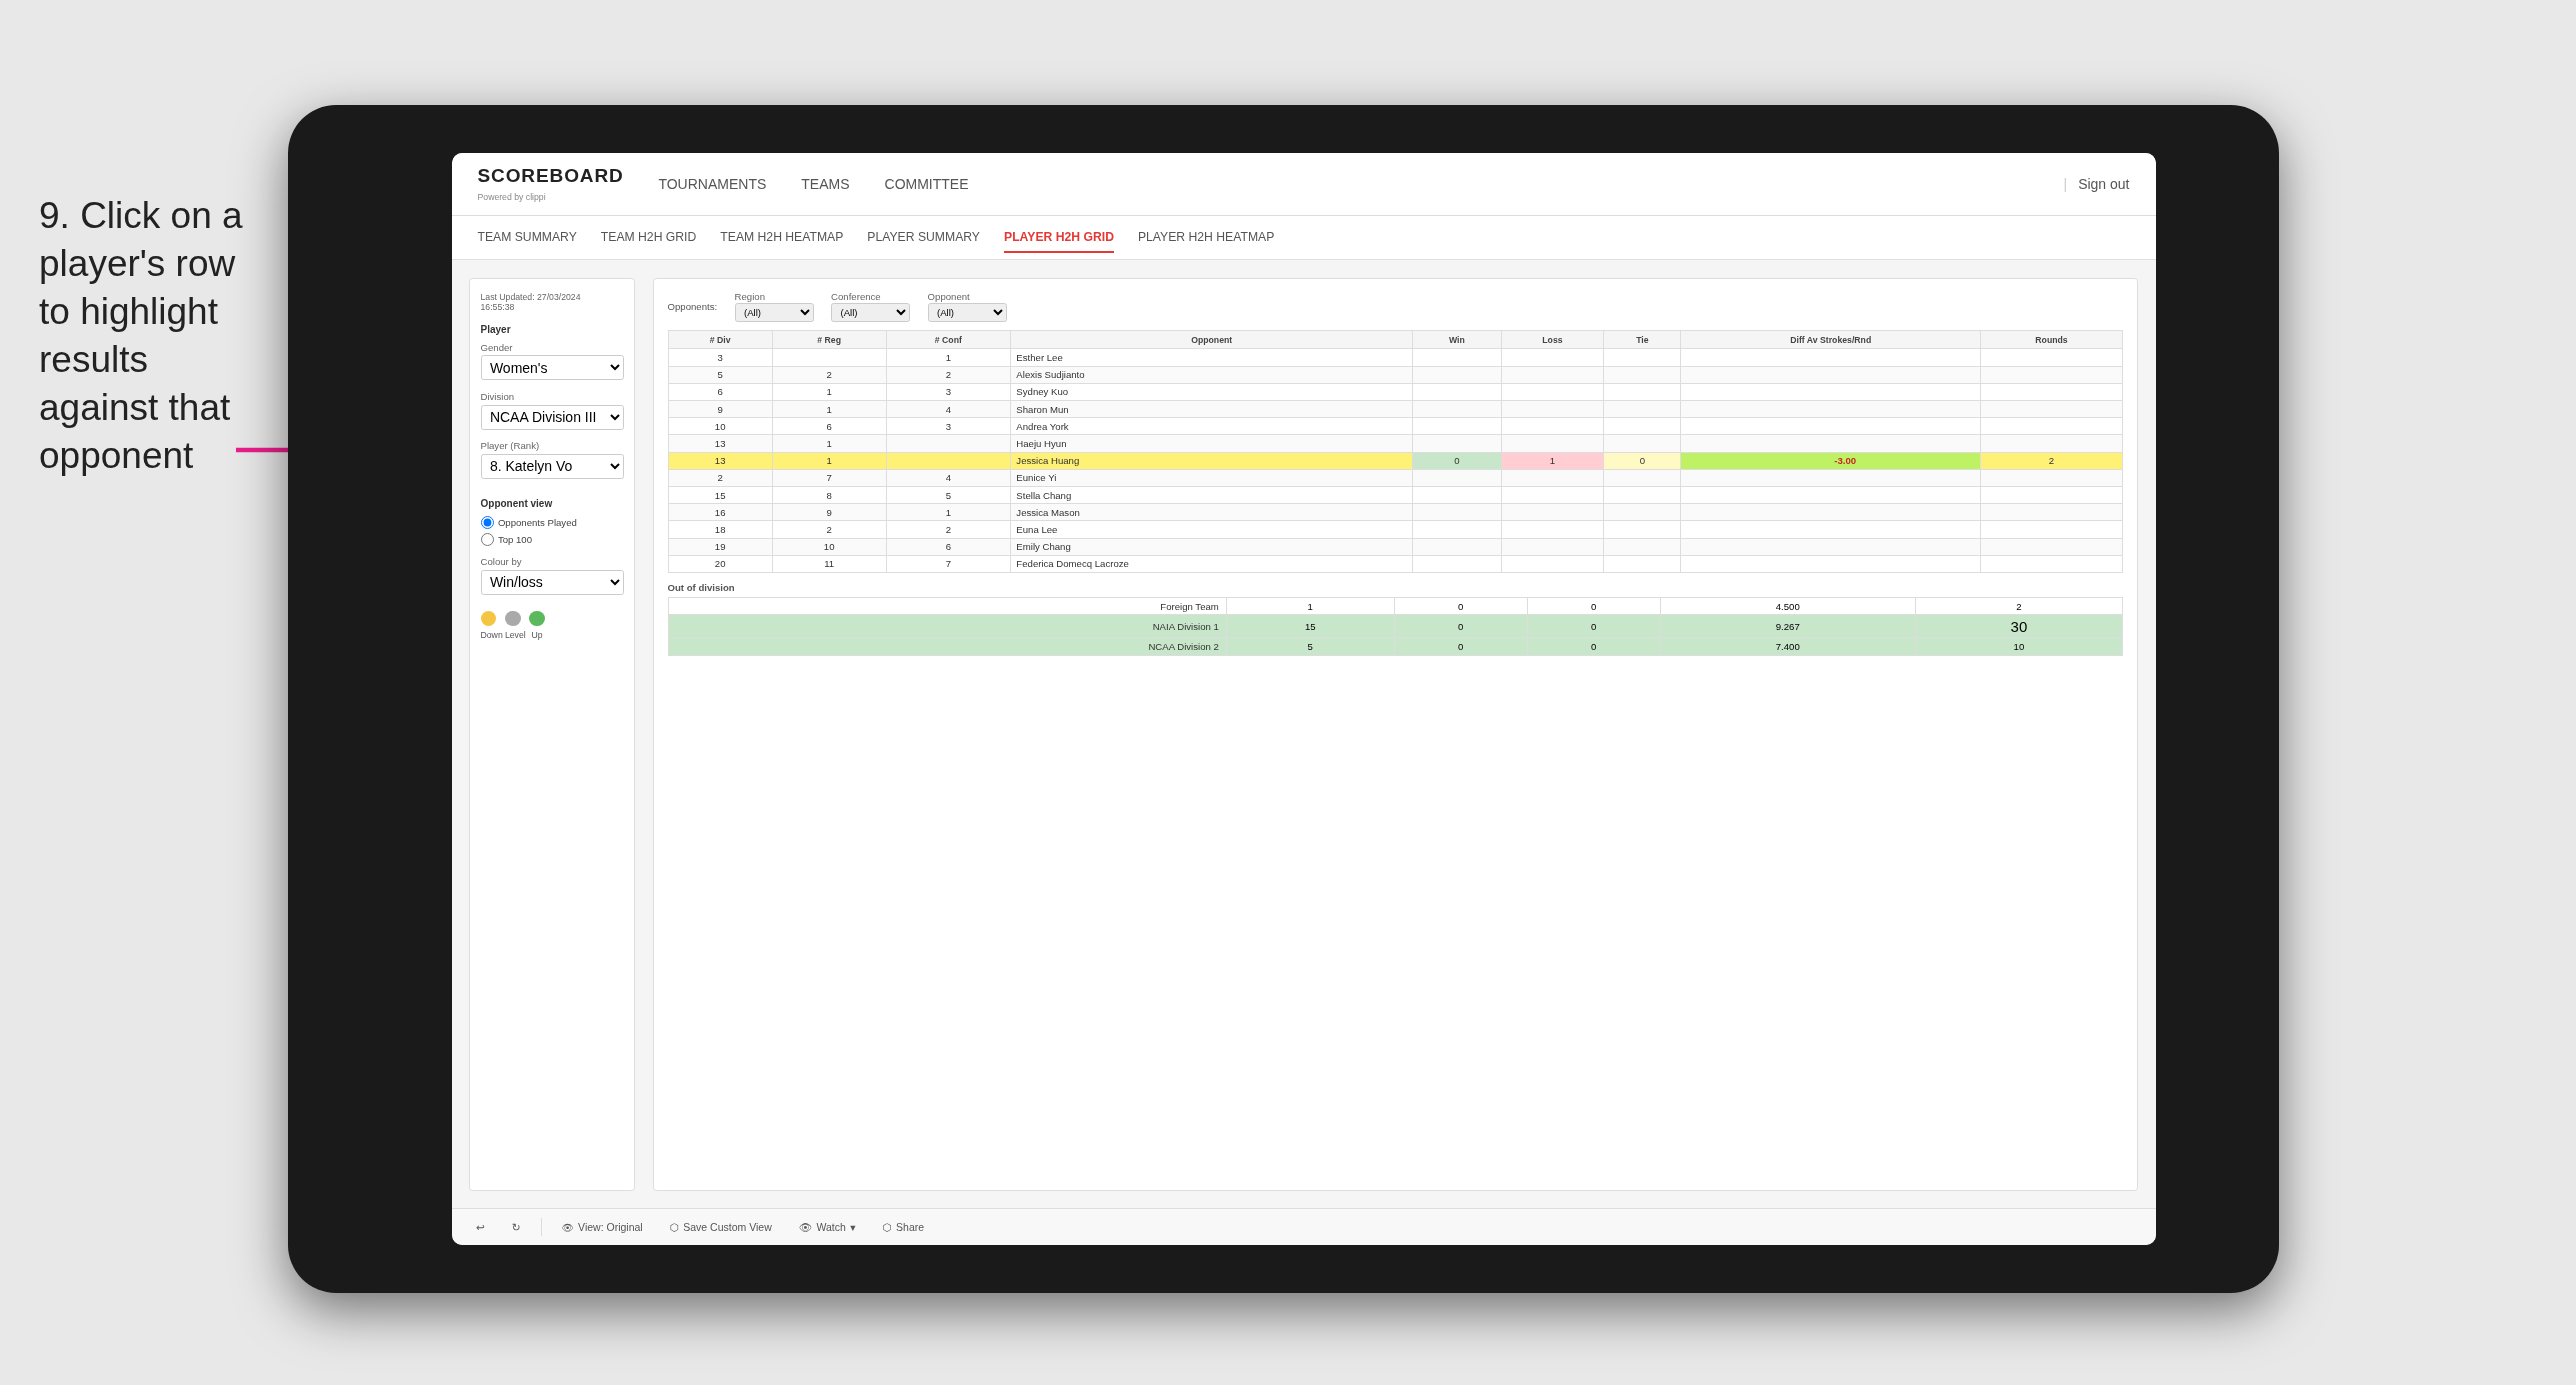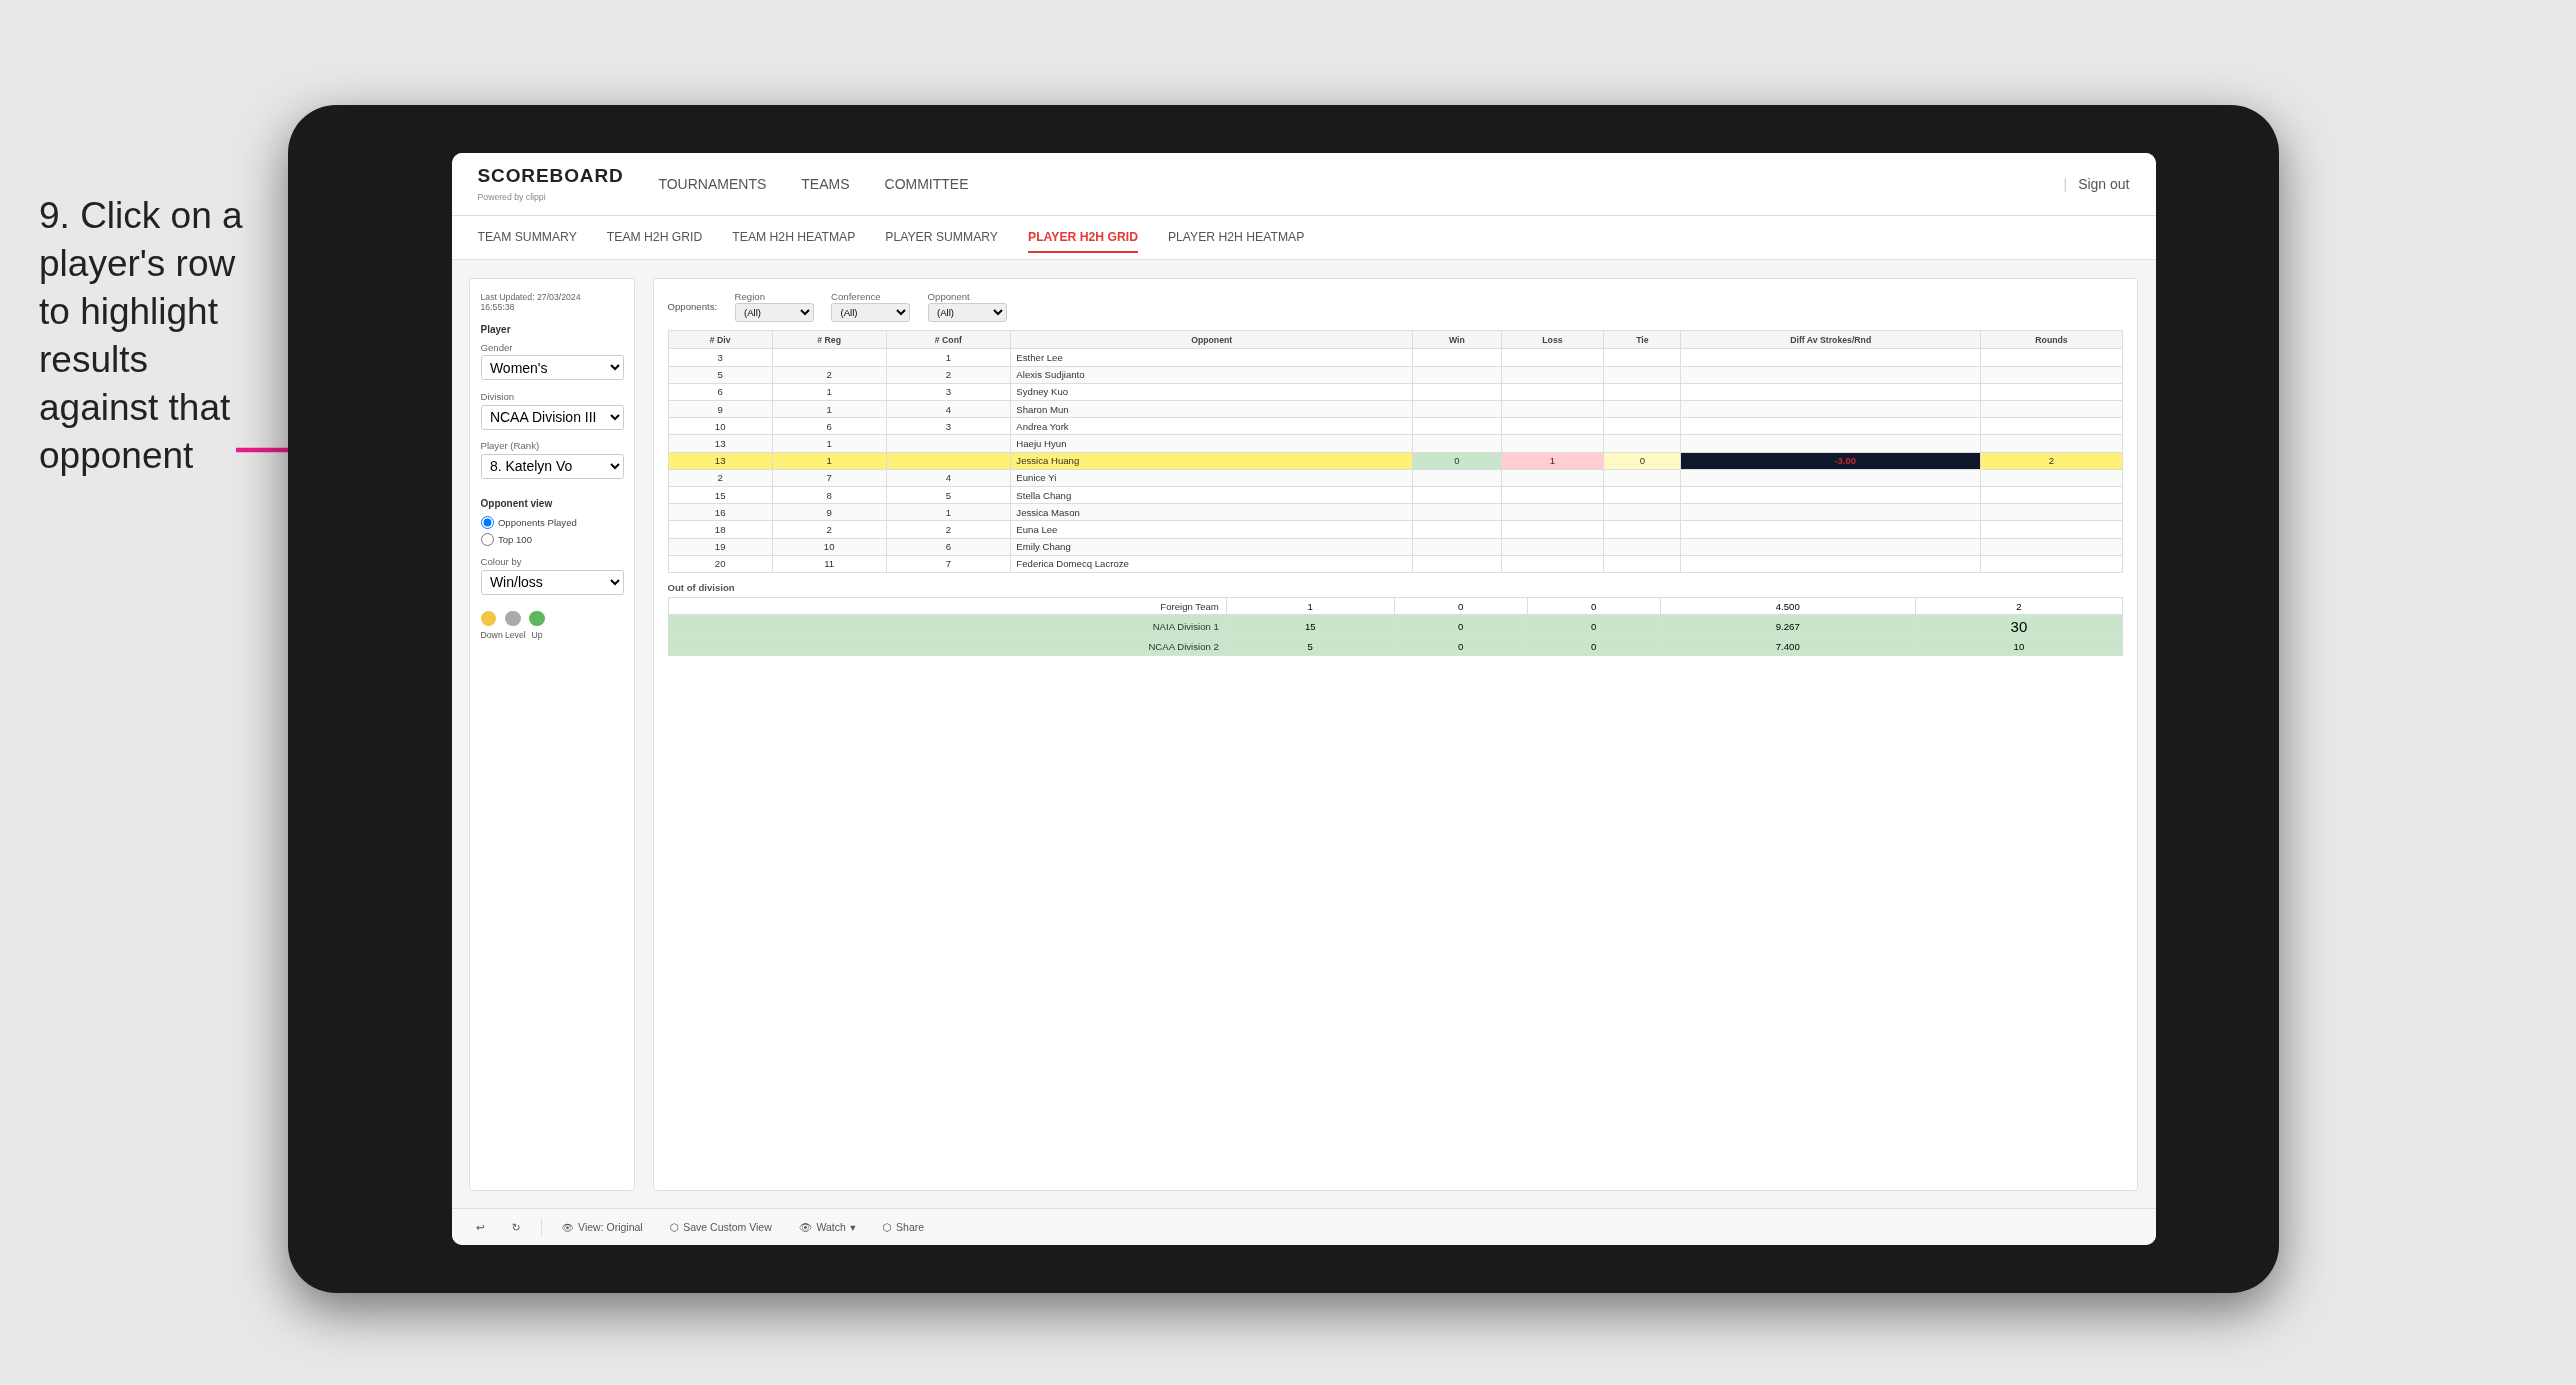--- a/index.html
+++ b/index.html
@@ -93,21 +93,21 @@
 
     
     .sub-nav {
       background: #fff;
       border-bottom: 1.7px solid #e0e0e0;
       display: flex;
       align-items: center;
       padding: 0 26px;
       height: 44px;
       flex-shrink: 0;
-      gap: 30px;
+      gap: 24px;
     }
 
     .sub-nav-link {
       font-size: 12.2px;
       color: #555;
       text-decoration: none;
       padding: 7px 0;
       cursor: pointer;
       border-bottom: 2.6px solid transparent;
       margin-bottom: -1.7px;
@@ -591,21 +591,21 @@
                   <td class="num-cell"></td>
                 </tr>
                 <tr style="cursor: pointer; background: rgb(255, 241, 118);">
                   <td class="num-cell" style="background: rgb(255, 241, 118);">13</td>
                   <td class="num-cell" style="background: rgb(255, 241, 118);">1</td>
                   <td class="num-cell" style="background: rgb(255, 241, 118);"></td>
                   <td class="name-cell" style="background: rgb(255, 241, 118);">Jessica Huang</td>
                   <td class="num-cell" style="background: rgb(200, 230, 201);">0</td>
                   <td class="num-cell" style="background: rgb(255, 205, 210);">1</td>
                   <td class="num-cell" style="background: rgb(255, 249, 196);">0</td>
-                  <td class="num-cell" style="background: #0f172a; color: rgb(198, 40, 40); font-weight: 600; padding-left: 34px;">-3.00</td>
+                  <td class="num-cell" style="background: #bef264; color: rgb(198, 40, 40); font-weight: 600; padding-left: 34px;">-3.00</td>
                   <td class="num-cell" style="background: rgb(255, 241, 118);">2</td>
                 </tr>
                 <tr style="cursor: pointer; background: rgb(250, 250, 250);">
                   <td class="num-cell">2</td>
                   <td class="num-cell">7</td>
                   <td class="num-cell">4</td>
                   <td class="name-cell">Eunice Yi</td>
                   <td class="num-cell"></td>
                   <td class="num-cell"></td>
                   <td class="num-cell"></td>

